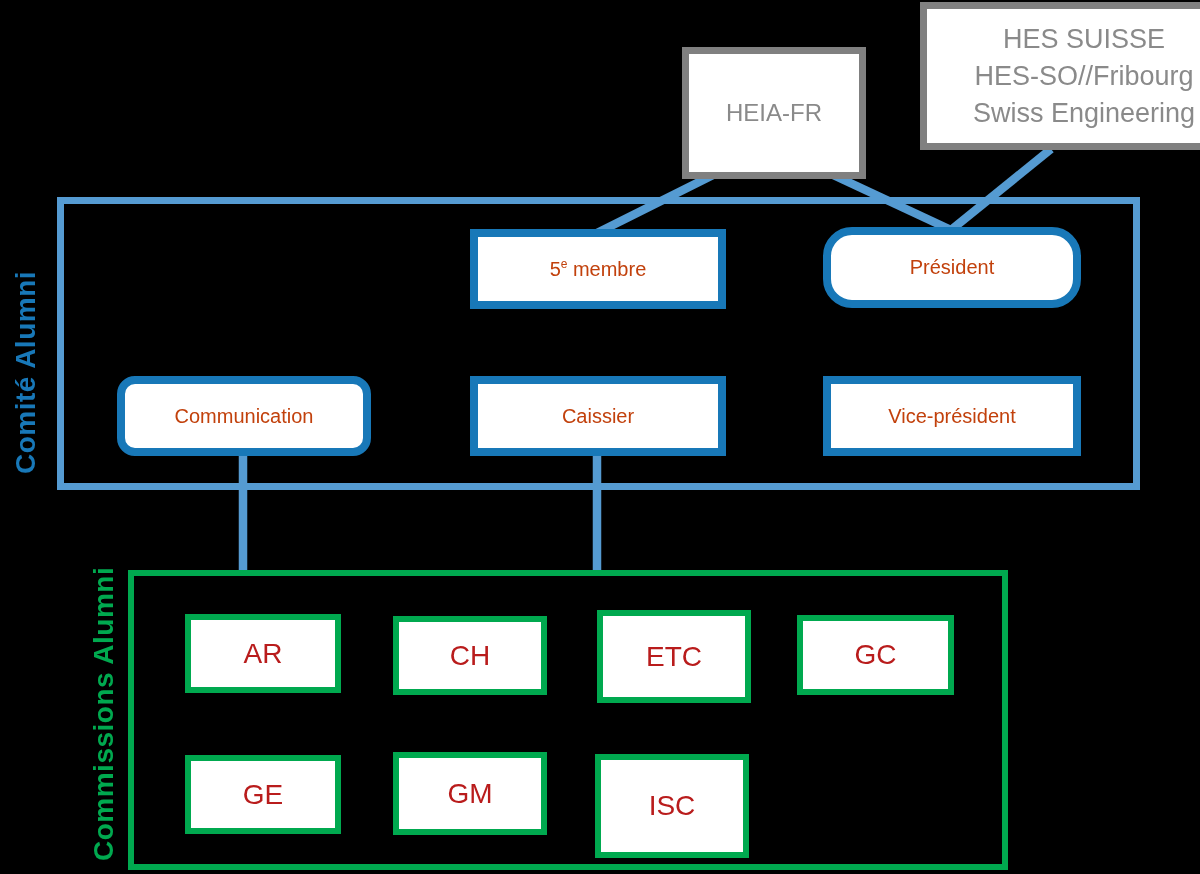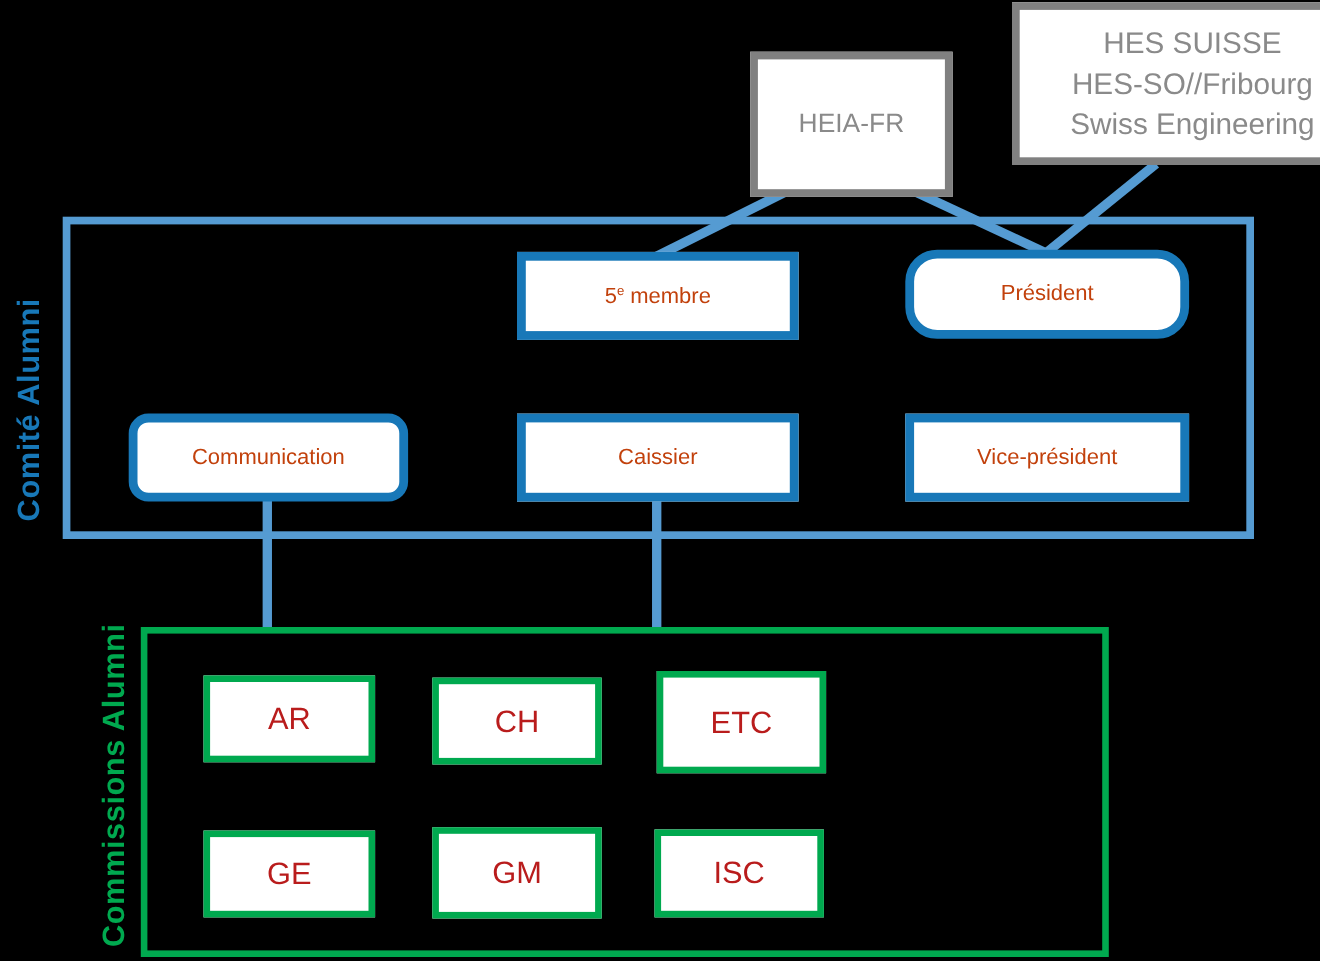--- a/index.html
+++ b/index.html
@@ -104,21 +104,21 @@
   .caiss   { left: 470px; top: 376px; width: 256px; height: 80px; }
   .vice    { left: 823px; top: 376px; width: 258px; height: 80px; }
 
   
   .g-ar  { left: 185px; top: 614px; width: 156px; height: 79px; }
   .g-ch  { left: 393px; top: 616px; width: 154px; height: 79px; }
   .g-etc { left: 565px; top: 610px; width: 154px; height: 93px; margin-left: 32px; }
   .g-gc  { left: 797px; top: 615px; width: 157px; height: 80px; }
   .g-ge  { left: 185px; top: 755px; width: 156px; height: 79px; }
   .g-gm  { left: 393px; top: 752px; width: 154px; height: 83px; }
-  .g-isc { left: 595px; top: 754px; width: 154px; height: 80px; }
+  .g-isc { left: 595px; top: 754px; width: 154px; height: 104px; }
 </style>
 </head>
 <body>
 
 <div class="canvas">
 
   <svg class="connectors" viewBox="0 0 1200 874" xmlns="http://www.w3.org/2000/svg">
     <line class="conn" x1="771" y1="146" x2="597" y2="233"></line>
     <line class="conn" x1="771" y1="146" x2="951" y2="230"></line>
     <line class="conn" x1="1051" y1="149" x2="951" y2="230"></line>
@@ -168,20 +168,23 @@
 
   <div class="node green g-ar">
     <span>AR</span>
   </div>
   <div class="node green g-ch">
     <span>CH</span>
   </div>
   <div class="node green g-etc">
     <span>ETC</span>
   </div>
+  <div class="node green g-gc">
+    <span>GC</span>
+  </div>
   <div class="node green g-ge">
     <span>GE</span>
   </div>
   <div class="node green g-gm">
     <span>GM</span>
   </div>
   <div class="node green g-isc">
     <span>ISC</span>
   </div>
 

